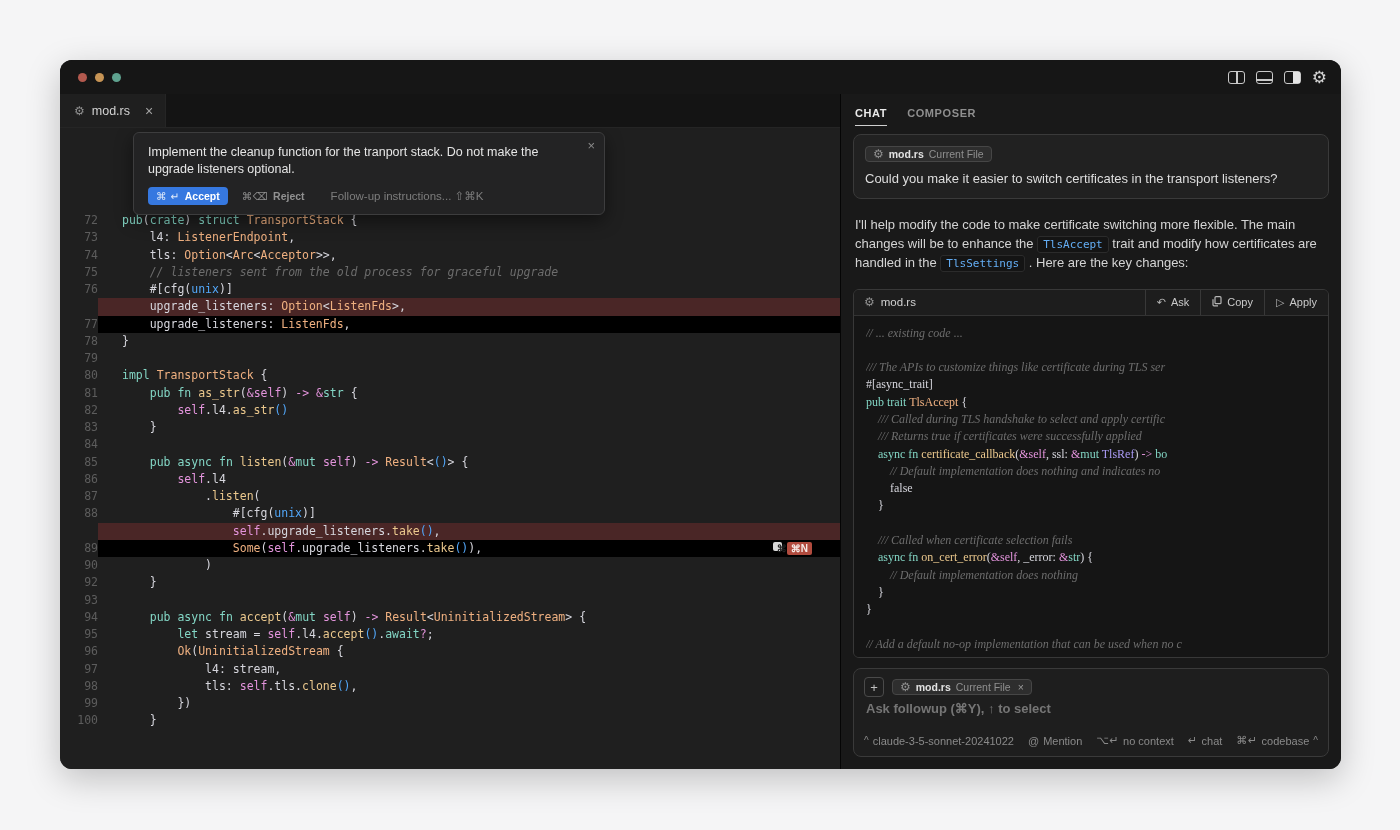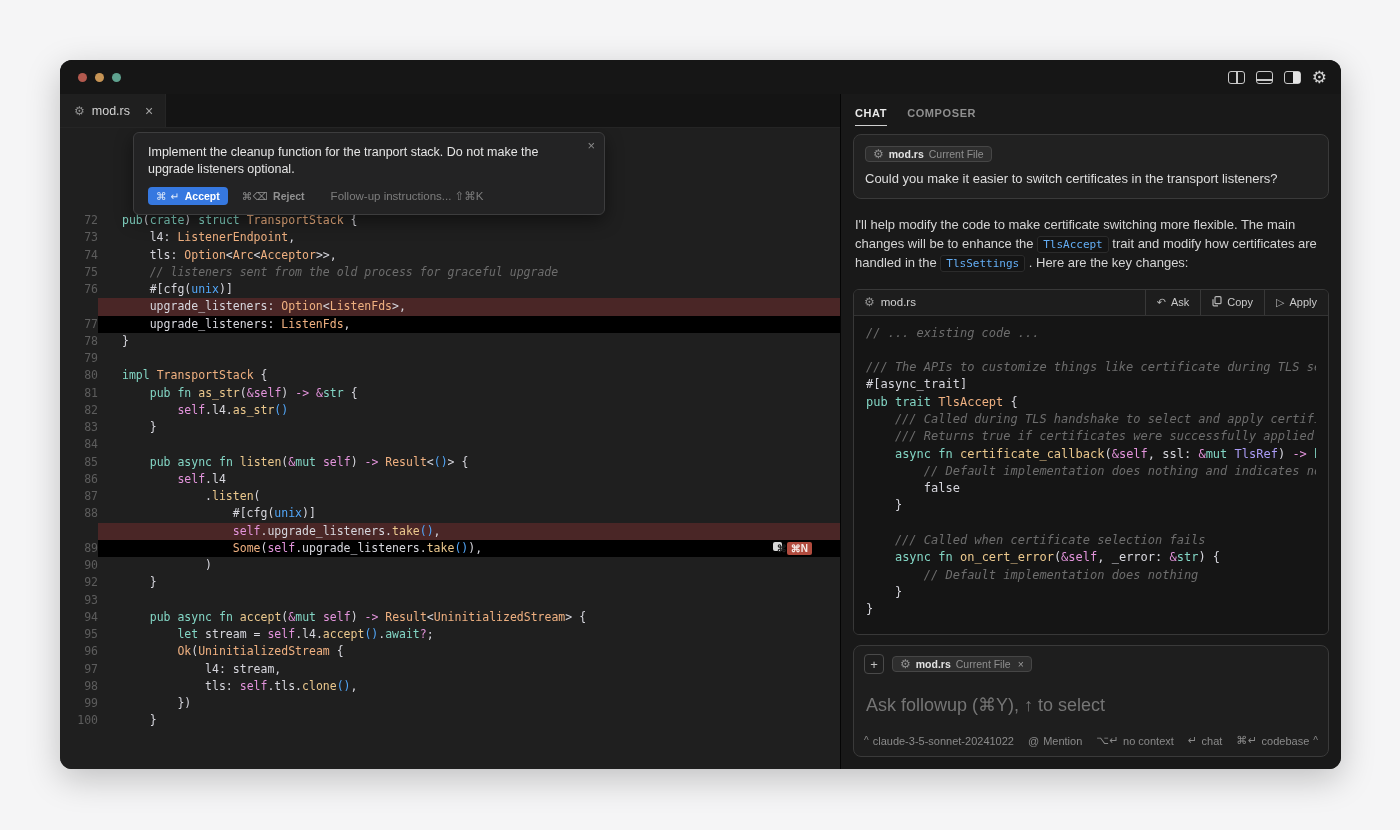--- a/index.html
+++ b/index.html
@@ -81,28 +81,28 @@
   .inline-code { font-family:"DejaVu Sans Mono", monospace; font-size:11px; color:#64aef5; background:#141414;
     border:1px solid #2b2b2b; border-radius:3px; padding:1px 5px; }
 
   .code-block { margin:0 12px; border:1px solid #383838; border-radius:6px; overflow:hidden; }
   .cb-head { height:26px; background:#1d1d1d; display:flex; align-items:stretch; border-bottom:1px solid #333; }
   .cb-file { flex:1; display:flex; align-items:center; gap:6px; padding:0 10px; color:#d2d2d2; font-size:11.5px; }
   .cb-btn { display:flex; align-items:center; gap:5px; padding:0 11px; border-left:1px solid #383838; color:#c9c9c9;
     font-size:11px; background:none; cursor:pointer; font-family:"Liberation Sans", sans-serif; border-top:none; border-right:none; border-bottom:none; }
   .cb-btn .bi { font-size:11px; color:#b5b5b5; line-height:1; }
   .cb-body { background:#151515; padding:9px 12px; font-family:"DejaVu Sans Mono", monospace; font-size:12px; }
-  .ccrow { height:17.3px; line-height:17.3px; white-space:pre; overflow:hidden; }
+  .ccrow { height:17.3px; line-height:17.3px; white-space:pre; overflow:hidden;font-family:Liberation Serif, serif; }
 
   
   .chat-input { flex:none; margin:10px 12px 12px; border:1px solid #3a3a3a; background:#1e1e1e; border-radius:8px; padding:8px 10px 9px; }
   .ci-row1 { display:flex; align-items:center; gap:8px; }
   .plus-btn { width:20px; height:20px; border:1px solid #4a4a4a; border-radius:4px; background:none; color:#c0c0c0;
     font-size:13px; line-height:1; display:flex; align-items:center; justify-content:center; cursor:pointer; }
-  .ci-placeholder { color:#757575; font-size:18px; margin:20px 2px 18px; }
+  .ci-placeholder { color:#757575; font-size:13px; margin:4px 2px 18px;font-weight:bold; }
   .ci-footer { display:flex; align-items:center; font-size:11px; color:#8a8a8a; }
   .ci-left { display:flex; align-items:center; gap:14px; flex:1; min-width:0; }
   .ci-right { display:flex; align-items:center; gap:14px; }
   .ci-item { display:flex; align-items:center; gap:4px; cursor:pointer; white-space:nowrap; }
   .chev { font-size:10px; color:#8a8a8a; }
   .keys { letter-spacing:.5px; }
 </style>
 </head>
 <body>
 

